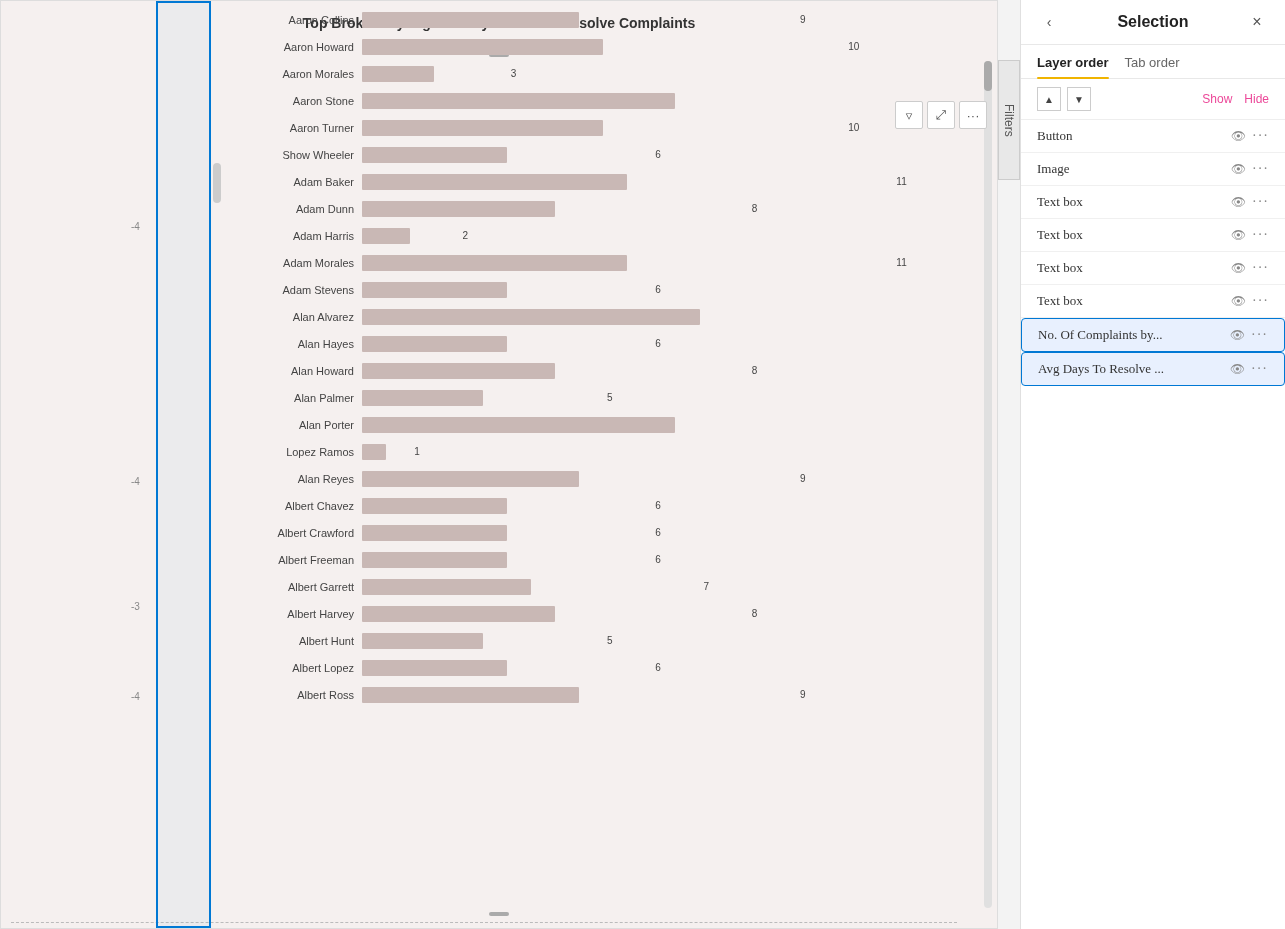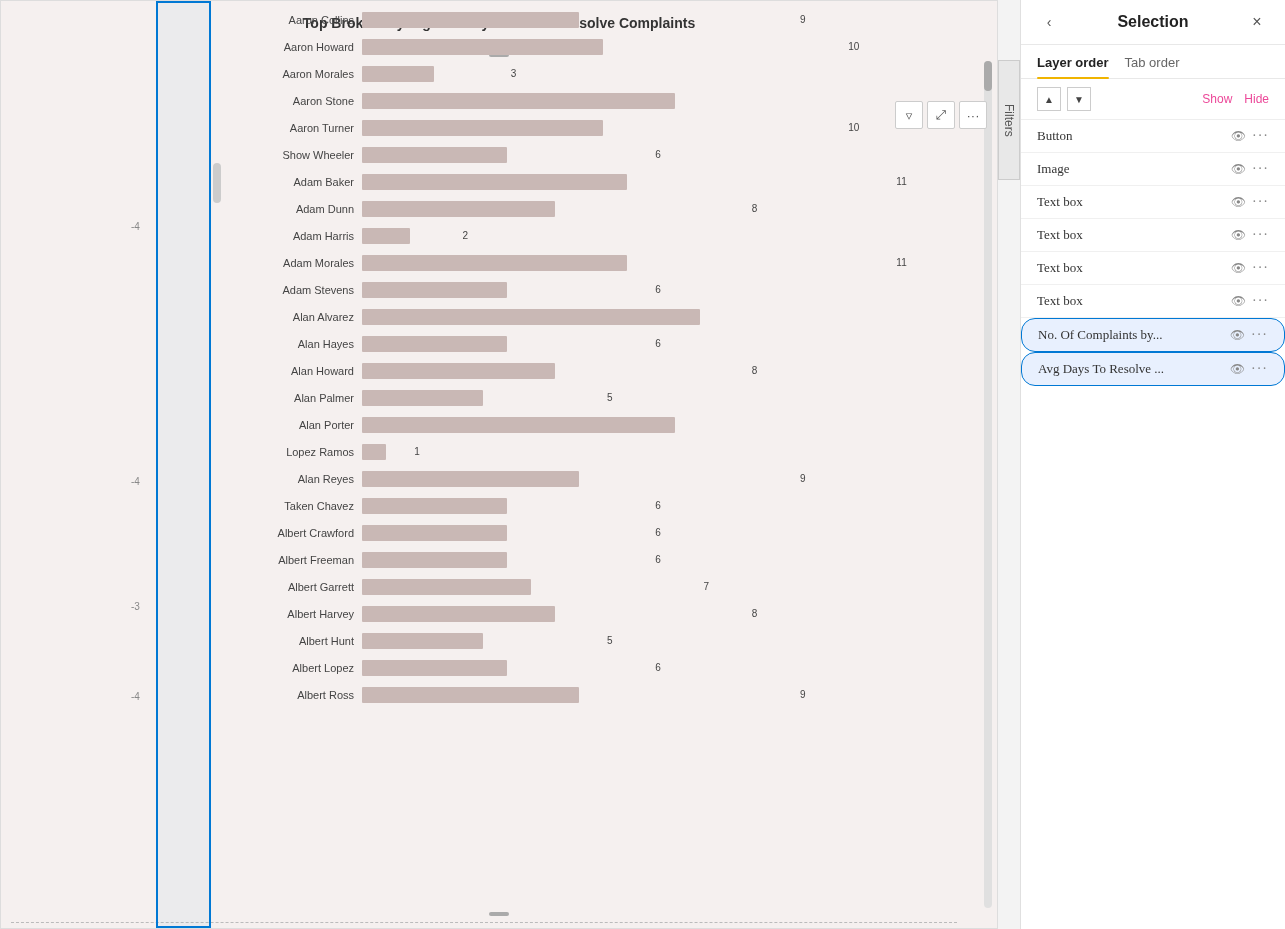--- a/index.html
+++ b/index.html
@@ -291,21 +291,21 @@
       padding: 8px 16px;
       border-bottom: 1px solid #f0f0f0;
       cursor: pointer;
       font-size: 13px;
       color: #333;
     }
 
     .layer-item.selected {
       background: #e8f0fe;
       border: 1.5px solid #0078d4;
-      border-radius: 14px;
+      border-radius: 4px;
     }
 
     .layer-item-name {
       flex: 1;
     }
 
     .layer-item-icons {
       display: flex;
       align-items: center;
       gap: 6px;
@@ -501,21 +501,21 @@
     </div>
         <div class="data-row">
       <div class="name-cell">Alan Reyes</div>
       <div class="bar-cell">
         <div class="bar-fill" style="width: 216.96428571428572px;">
           <span style="font-size:10px; color:#444; margin-left: 220.96428571428572px; position:absolute; left: 216.96428571428572px; top:2px;">9</span>
         </div>
       </div>
     </div>
         <div class="data-row">
-      <div class="name-cell">Taken Chavez</div>
+      <div class="name-cell">Albert Chavez</div>
       <div class="bar-cell">
         <div class="bar-fill" style="width: 144.64285714285714px;">
           <span style="font-size:10px; color:#444; margin-left: 148.64285714285714px; position:absolute; left: 144.64285714285714px; top:2px;">6</span>
         </div>
       </div>
     </div>
         <div class="data-row">
       <div class="name-cell">Albert Crawford</div>
       <div class="bar-cell">
         <div class="bar-fill" style="width: 144.64285714285714px;">

